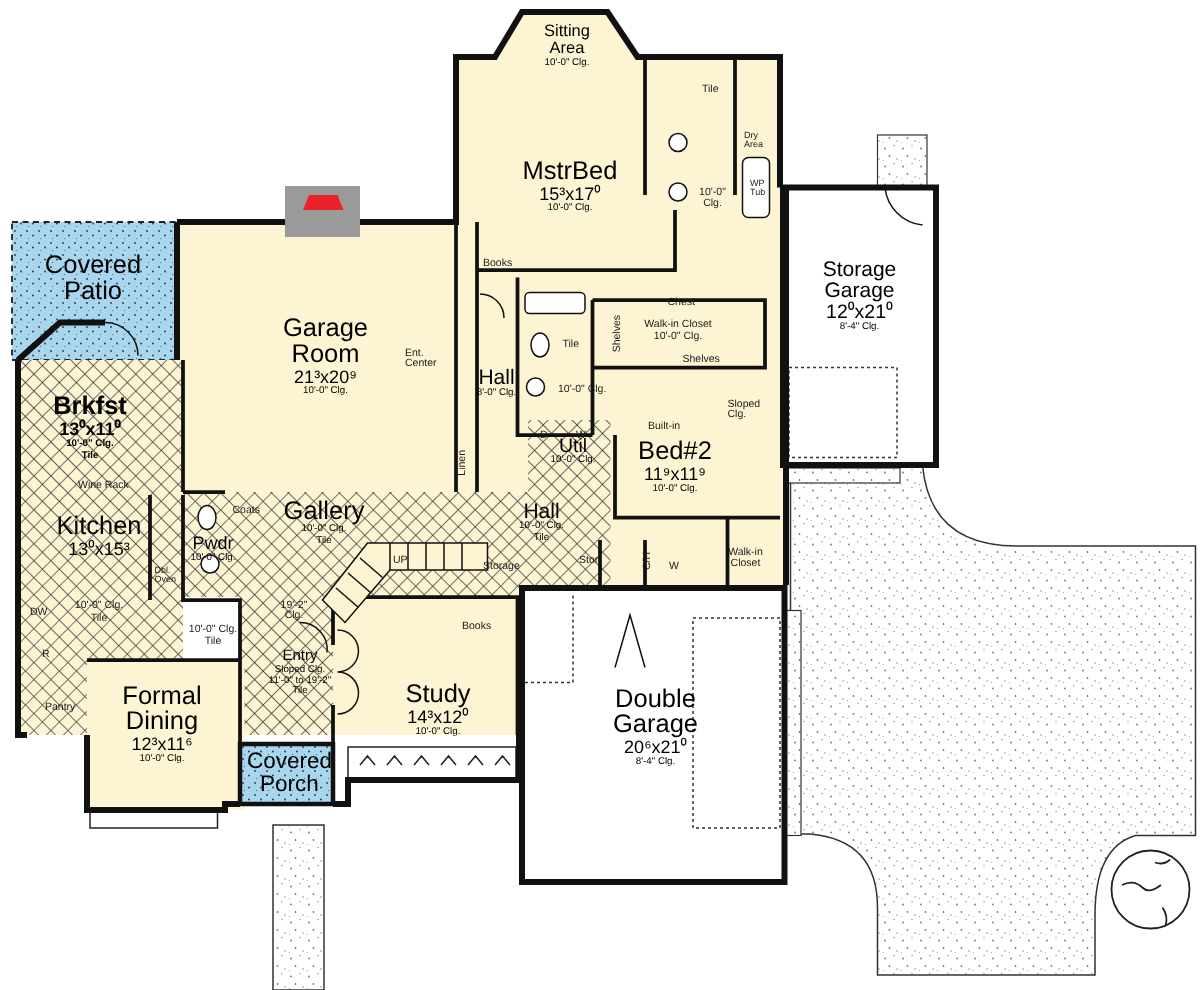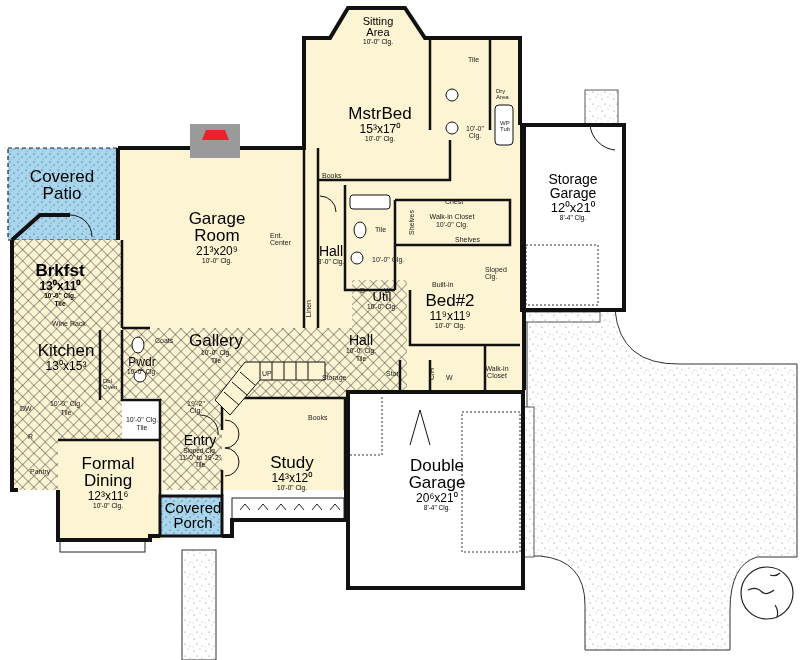--- a/index.html
+++ b/index.html
@@ -217,21 +217,21 @@
   <span class="clg">10'-0" Clg.</span>
 </div>
 
 <div class="lbl" style="left:450px;top:292px;">
   <span class="name">Bed#2</span>
   <span class="dim">11⁹x11⁹</span>
   <span class="clg">10'-0" Clg.</span>
 </div>
 
 <div class="lbl" style="left:200px;top:433px;">
-  <span class="name sm" style="font-size:14px">Entry</span>
+  <span class="name sm" style="font-size:10px">Entry</span>
   <span class="clg" style="width:48px;white-space:normal">Sloped Clg. 11'-0" to 19'-2"</span>
   <span class="clg">Tile</span>
 </div>
 
 <div class="lbl" style="left:292px;top:454px;">
   <span class="name">Study</span>
   <span class="dim">14³x12⁰</span>
   <span class="clg">10'-0" Clg.</span>
 </div>
 

